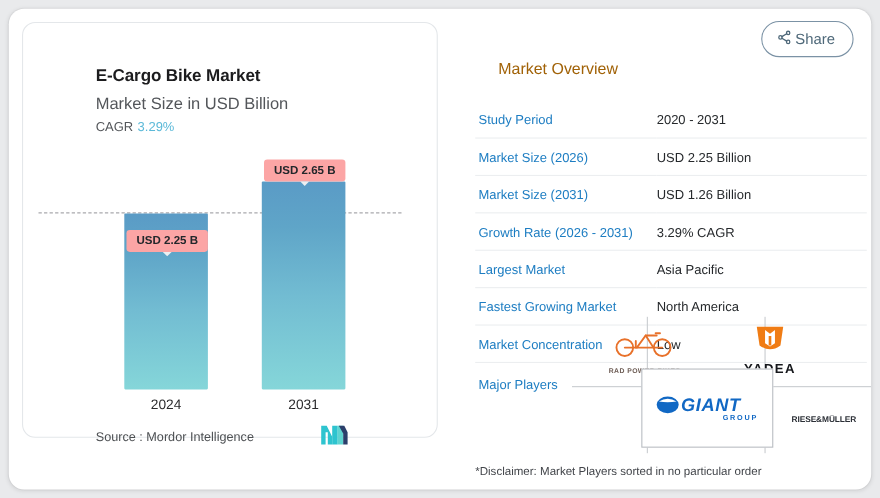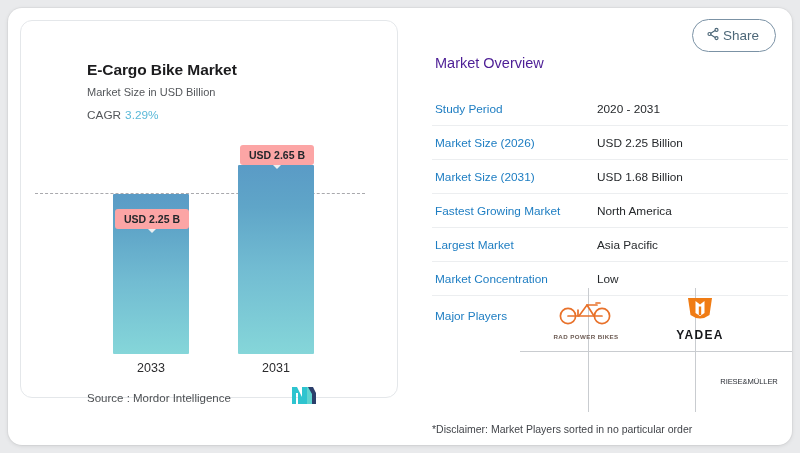--- a/index.html
+++ b/index.html
@@ -50,21 +50,21 @@
     padding-left: 29px;
   }
 
   #chart-title {
     position: absolute; left: 66px; top: 40px;
     font-size: 15.5px; font-weight: 700; color: #1c1c1e;
     letter-spacing: -0.1px;
   }
   #chart-sub {
     position: absolute; left: 66px; top: 65px;
-    font-size: 11px; color: #53565a; text-align: center;
+    font-size: 15px; color: #53565a; text-align: center;
   }
   #chart-cagr-wrap {
     position: absolute; left: 66px; top: 87px;
     font-size: 11.8px; color: #53565a;
   }
   #chart-cagr-wrap .cagr-val { color: #5bb9d8; margin-left: 4px; }
 
   
   #plot { position: absolute; left: 0; top: 0; width: 378px; height: 378px; }
 
@@ -119,22 +119,22 @@
   #source-row {
     position: absolute;
     left: 66px; top: 365px;
     display: flex; align-items: center; gap: 60px;
   }
   #source-text { font-size: 11.5px; color: #4d5053; }
   #mi-logo { display: block; }
 
   
   #overview-title {
-    position: absolute; left: 427px; top: 47px;
-    font-size: 14.5px; color: #4c1d95;
+    position: absolute; left: 445px; top: 47px;
+    font-size: 14.5px; color: #a16207;
   }
 
   #info-table {
     position: absolute;
     left: 424px; top: 84px;
     width: 356px;
     border-collapse: collapse;
   }
   #info-table td {
     padding: 10px 0 9px 0;
@@ -193,21 +193,21 @@
   #yadea-txt {
     font-size: 12px; font-weight: 700; color: #16181c;
     letter-spacing: 1.3px; margin-top: 1px;
   }
   #accell-txt {
     font-size: 11px; font-weight: 700; font-style: italic;
     color: #2b3a4a; line-height: 1.0; text-align: center;
     letter-spacing: -0.2px;
   }
   #riese-txt {
-    font-size: 7.6px; font-weight: 400; color: #2b2f36;
+    font-size: 7.6px; font-weight: 700; color: #2b2f36;
     letter-spacing: -0.1px;
   }
 
   #disclaimer {
     position: absolute;
     left: 424px; top: 415px;
     font-size: 10.5px;
     color: #42454a;
   }
 </style>
@@ -240,21 +240,21 @@
     <div id="plot">
 
       <div class="dash-line"></div>
 
       <div class="bar" id="bar-2026"></div>
       <div class="bar" id="bar-2031"></div>
 
       <div class="bar-label" id="lbl-2026">USD 2.25 B</div>
       <div class="bar-label" id="lbl-2031">USD 2.65 B</div>
 
-      <div class="x-label" id="x-2026">2033</div>
+      <div class="x-label" id="x-2026">2024</div>
       <div class="x-label" id="x-2031">2031</div>
     </div>
 
     <div id="source-row">
       <div id="source-text">
         <span>Source :</span>
         <span>Mordor Intelligence</span>
       </div>
       <span id="mi-logo">
         <svg width="26" height="19" viewBox="0 0 26 19">
@@ -274,29 +274,33 @@
       <tr>
         <td class="key">Study Period</td>
         <td class="val">2020 - 2031</td>
       </tr>
       <tr>
         <td class="key">Market Size (2026)</td>
         <td class="val">USD 2.25 Billion</td>
       </tr>
       <tr>
         <td class="key">Market Size (2031)</td>
-        <td class="val">USD 1.68 Billion</td>
+        <td class="val">USD 1.26 Billion</td>
+      </tr>
+      <tr>
+        <td class="key">Growth Rate (2026 - 2031)</td>
+        <td class="val">3.29% CAGR</td>
+      </tr>
+      <tr>
+        <td class="key">Largest Market</td>
+        <td class="val">Asia Pacific</td>
       </tr>
       <tr>
         <td class="key">Fastest Growing Market</td>
         <td class="val">North America</td>
-      </tr>
-      <tr>
-        <td class="key">Largest Market</td>
-        <td class="val">Asia Pacific</td>
       </tr>
       <tr>
         <td class="key">Market Concentration</td>
         <td class="val">Low</td>
       </tr>
       <tr class="players-row">
         <td class="key">Major Players</td>
         <td class="val"></td>
       </tr>
     </tbody>
@@ -327,20 +331,30 @@
         <svg width="30" height="28" viewBox="0 0 30 28">
           <path d="M3 3 L27 3 L24.5 20 Q15 27 5.5 20 Z" fill="#f07c14"></path>
           <path d="M15 9.5 L19.5 6 L19.5 18 L15 21 L10.5 18 L10.5 6 Z" fill="#ffffff"></path>
           <path d="M15 11.5 L15 20" stroke="#f07c14" stroke-width="2.4"></path>
         </svg>
       </span>
       <span id="yadea-txt">YADEA</span>
     </div>
 
 
+    <div id="cell-giant">
+      <span>
+        <svg width="96" height="30" viewBox="0 0 96 30">
+          <ellipse cx="12" cy="14" rx="10" ry="7.6" fill="#1168c4"></ellipse>
+          <path d="M4 11 Q12 6 20 11 Q12 12.5 4 11 Z" fill="#ffffff"></path>
+          <text x="24" y="20" font-family="Liberation Sans, sans-serif" font-size="16.5" font-weight="bold" font-style="italic" fill="#1168c4" letter-spacing="0.6">GIANT</text>
+          <text x="62" y="28" font-family="Liberation Sans, sans-serif" font-size="6.6" font-weight="bold" fill="#1168c4" letter-spacing="1.6">GROUP</text>
+        </svg>
+      </span>
+    </div>
 
     <div class="logo-cell" id="cell-riese">
       <span id="riese-txt">RIESE&amp;MÜLLER</span>
     </div>
   </div>
 
   <div id="disclaimer">*Disclaimer: Market Players sorted in no particular order</div>
 
 </div>
 

